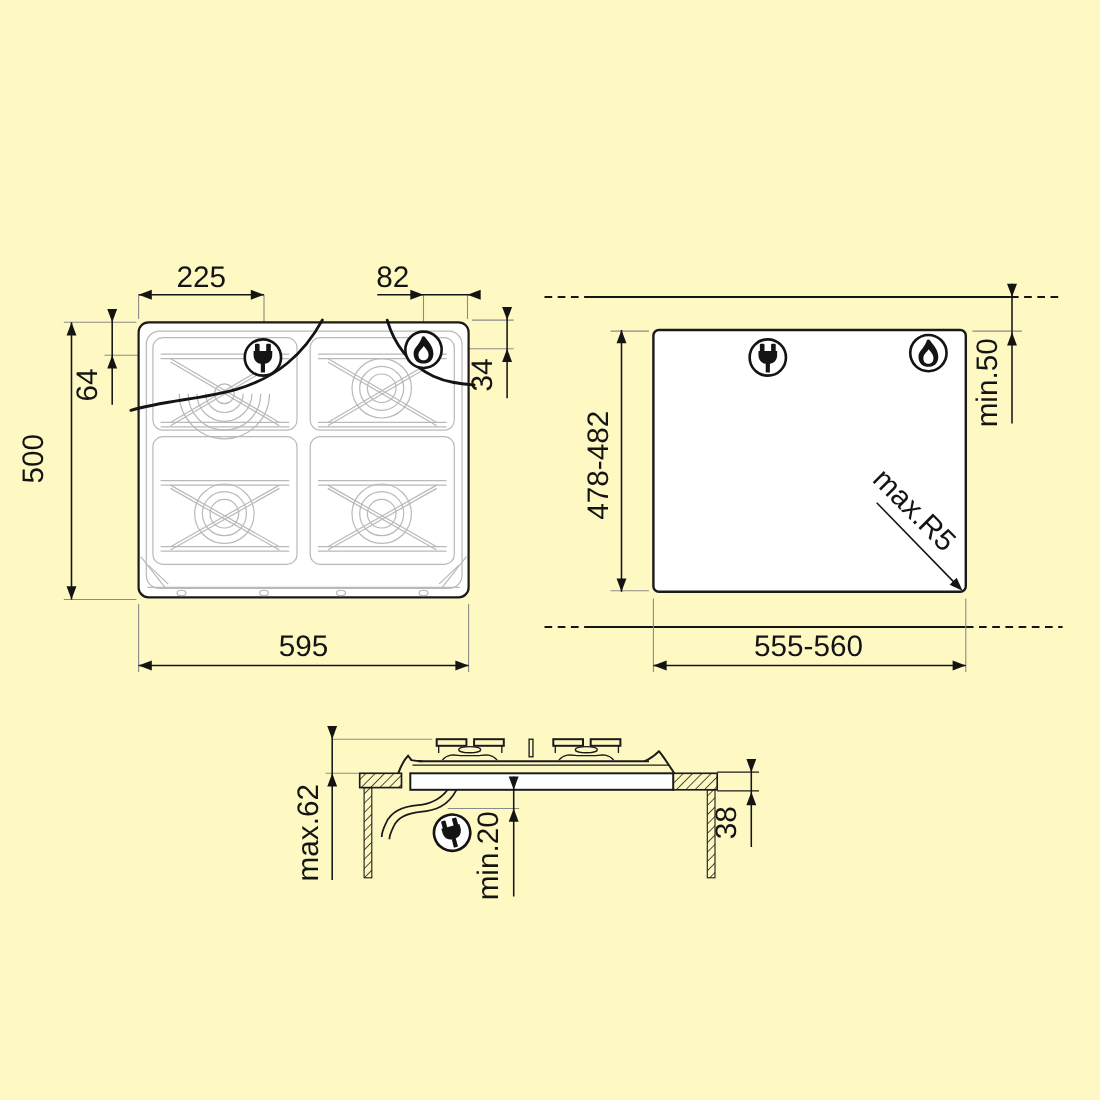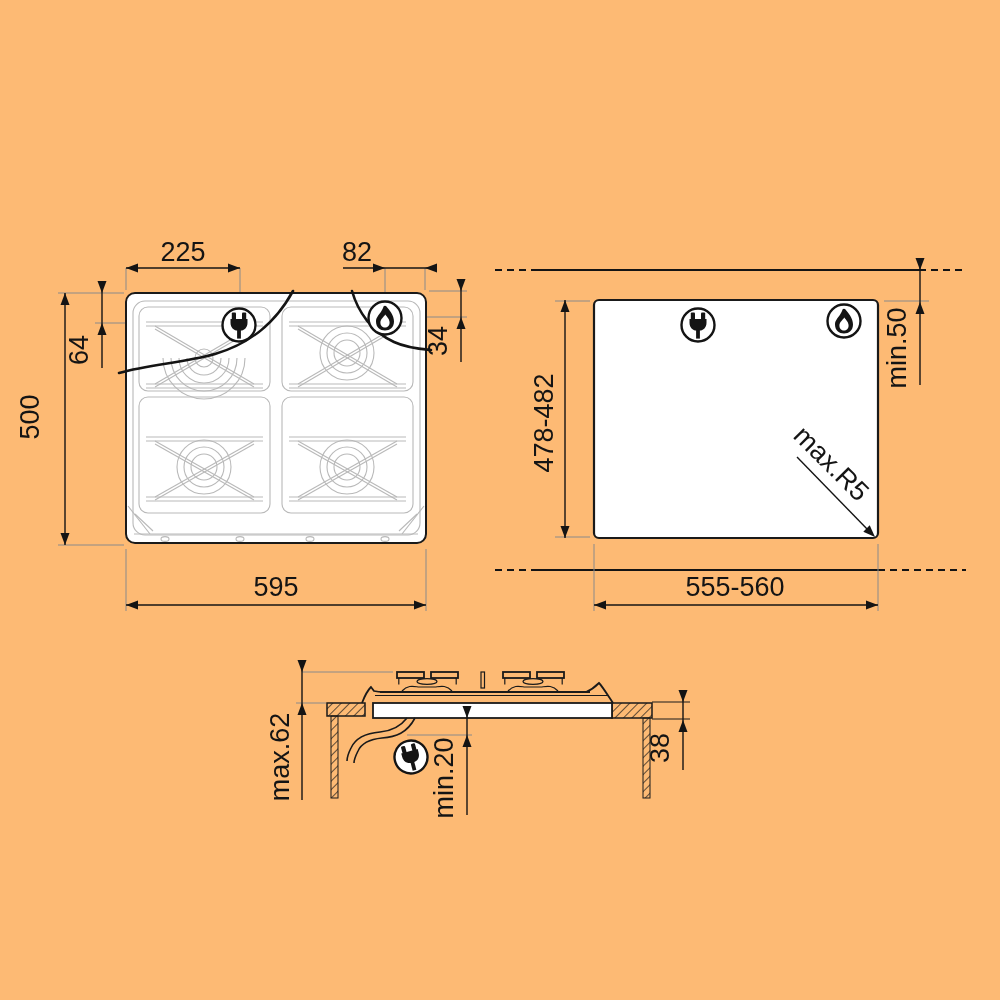--- a/index.html
+++ b/index.html
@@ -1,16 +1,16 @@
 <!DOCTYPE html>
 <html><head>
 <meta charset="utf-8">
 <style>
   html,body{margin:0;padding:0;background:#fff;}
-  .page{position:relative;width:1000px;height:1000px;background:#fdba74;overflow:hidden;}
+  .page{position:relative;width:1000px;height:1000px;background:#fef9c3;overflow:hidden;}
   svg{display:block;}
   text{font-family:"Liberation Sans", sans-serif;font-size:27px;fill:#141414;}
   .dim{stroke:#141414;stroke-width:1.4;fill:none;}
   .ext{stroke:#8a8a8a;stroke-width:1;fill:none;}
   .outline{stroke:#1a1a1a;stroke-width:2;fill:#fff;}
   .detail{stroke:#b9b9b9;stroke-width:1.1;fill:none;}
   .bench{stroke:#141414;stroke-width:2;fill:none;}
   .dashseg{stroke:#141414;stroke-width:2;fill:none;stroke-dasharray:7 5;}
   .brk{stroke:#141414;stroke-width:2.6;fill:none;stroke-linecap:round;}
   .arr{fill:#141414;stroke:none;}

